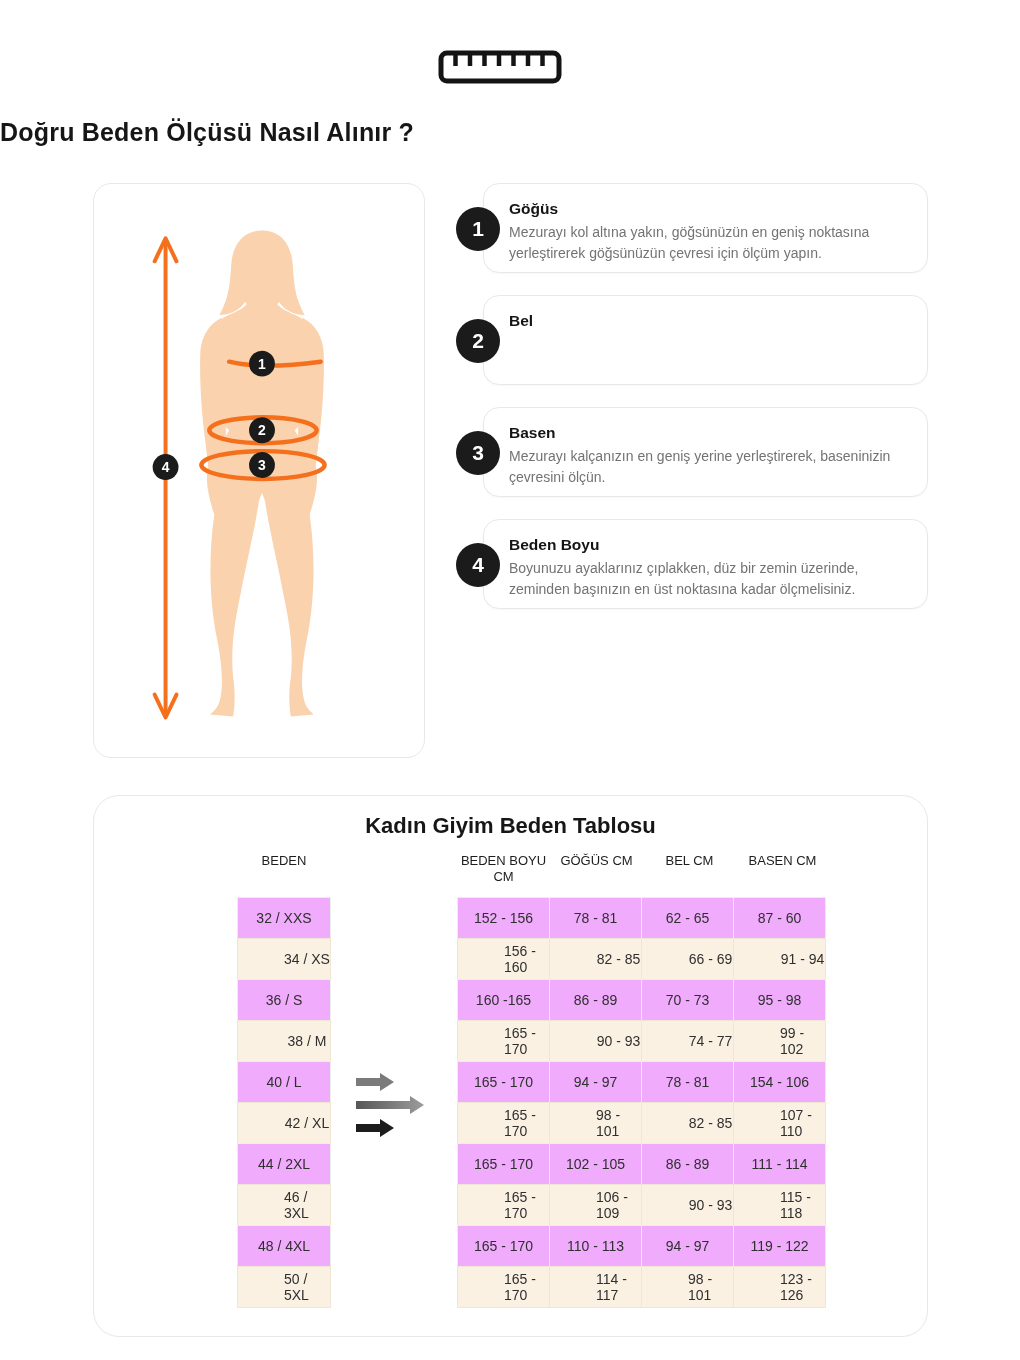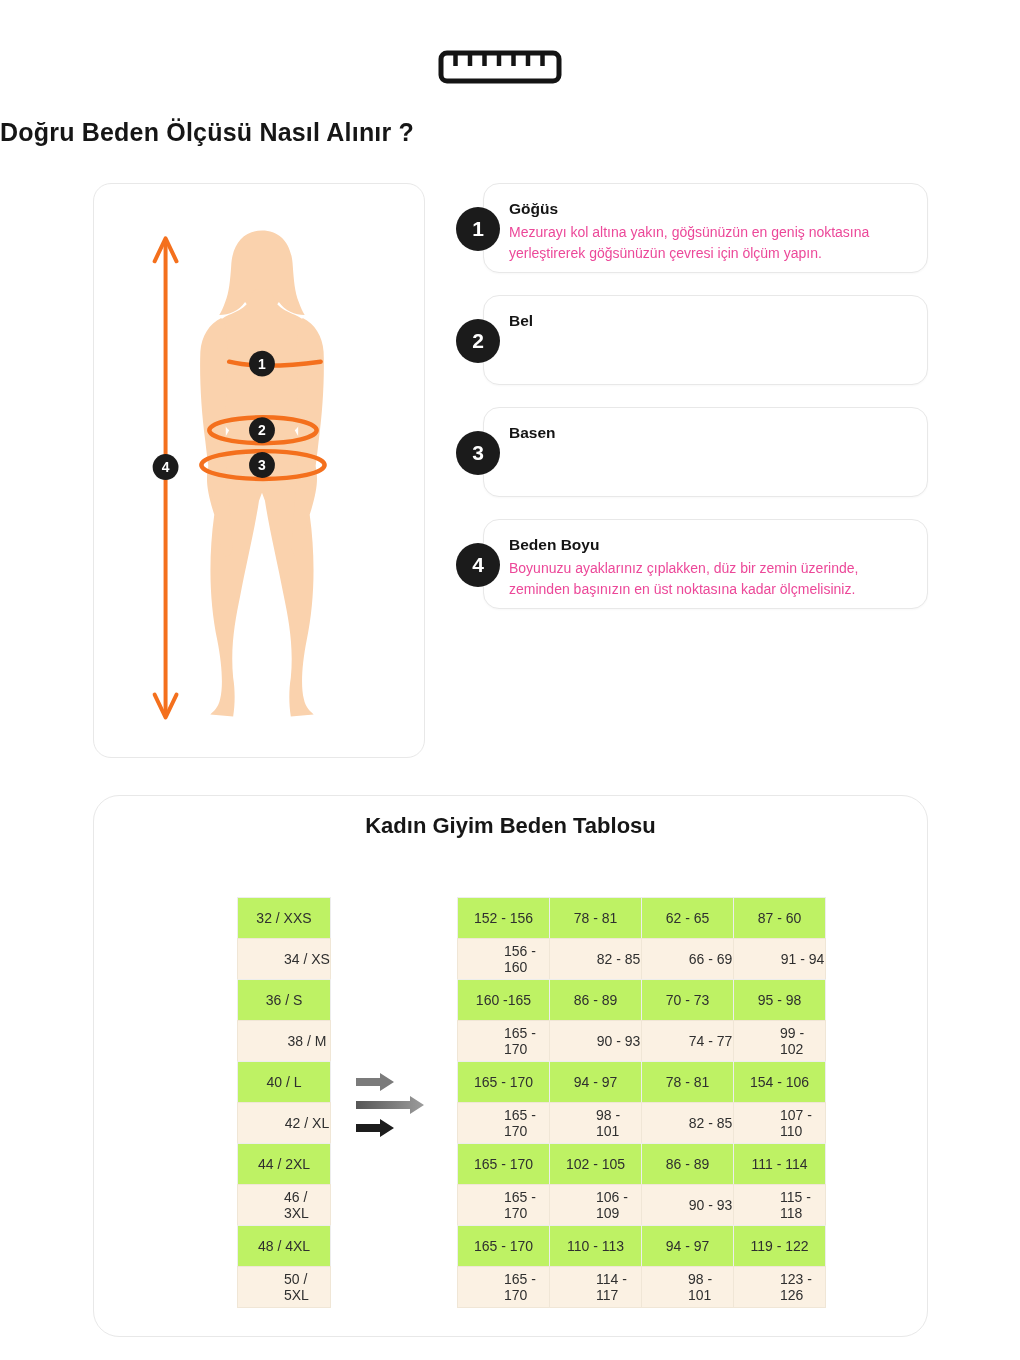--- a/index.html
+++ b/index.html
@@ -19,38 +19,38 @@
 
   
   .cards { position:absolute; left:483px; top:183px; width:445px; }
   .card { position:relative; width:445px; height:90px; background:#fff;
     border:1px solid #E8E8E8; border-radius:16px; margin-bottom:22px;
     padding:16px 28px 0 25px; box-shadow:0 1px 2px rgba(0,0,0,0.03); }
   .badge { position:absolute; left:-28px; top:23px; width:44px; height:44px;
     border-radius:50%; background:#1b1b1b; color:#fff; font-size:21px; font-weight:700;
     display:flex; align-items:center; justify-content:center; }
   .card-title { font-size:15.5px; font-weight:700; color:#141414; }
-  .card-text { margin-top:4px; font-size:14px; line-height:1.48; color:#ec4899; }
+  .card-text { margin-top:4px; font-size:14px; line-height:1.48; color:#737373; }
 
   
   .table-panel { position:absolute; left:93px; top:795px; width:835px; height:542px;
     background:#fff; border:1px solid #E8E8E8; border-radius:26px; }
   .table-title { margin-top:17px; text-align:center; font-size:22px; font-weight:700; color:#161616; }
 
   .thead { position:absolute; top:57px; left:0; right:0; display:flex; align-items:flex-start; }
   .th { font-size:13px; font-weight:500; color:#1d1d1d; text-align:center; line-height:16px; }
   .th-beden { width:94px; margin-left:143px; }
   .th-gap { width:126px; }
   .th-data { width:93px; }
 
   .tbody { position:absolute; top:101px; left:0; right:0; }
   .trow { display:flex; height:42px; }
   .trow + .trow { margin-top:-1px; }
   .cell { display:flex; align-items:center; justify-content:center;
-    font-size:14px; color:#2f2f2f; background:#bef264; border:1px solid #EDEDED; }
+    font-size:14px; color:#2f2f2f; background:#f0abfc; border:1px solid #EDEDED; }
   .c-beden { width:94px; margin-left:143px; }
   .c-gap { width:126px; border:none; background:transparent; }
   .c-data { width:93px; }
   .c-data + .c-data { margin-left:-1px; }
   .trow.alt .cell { background:#FBF1E3; border-color:#F0E6D6;padding-left:46px; }
   .trow.alt .c-gap { background:transparent; border:none; }
 
   .arrows { position:absolute; left:262px; top:272px; }
 </style>
 </head>
@@ -134,32 +134,41 @@
     </div>
 
     <div class="card">
       <div class="badge">2</div>
       <div class="card-title">Bel</div>
     </div>
 
     <div class="card">
       <div class="badge">3</div>
       <div class="card-title">Basen</div>
+      <div class="card-text">Mezurayı kalçanızın en geniş yerine yerleştirerek, baseninizin çevresini ölçün.</div>
     </div>
 
     <div class="card">
       <div class="badge">4</div>
       <div class="card-title">Beden Boyu</div>
       <div class="card-text">Boyunuzu ayaklarınız çıplakken, düz bir zemin üzerinde, zeminden başınızın en üst noktasına kadar ölçmelisiniz.</div>
     </div>
   </div>
 
   <div class="table-panel">
     <div class="table-title">Kadın Giyim Beden Tablosu</div>
 
+    <div class="thead">
+      <div class="th th-beden">BEDEN</div>
+      <div class="th th-gap"></div>
+      <div class="th th-data">BEDEN BOYU CM</div>
+      <div class="th th-data">GÖĞÜS CM</div>
+      <div class="th th-data">BEL CM</div>
+      <div class="th th-data">BASEN CM</div>
+    </div>
 
     <div class="tbody">
     <div class="trow">
       <div class="cell c-beden">32 / XXS</div>
       <div class="c-gap"></div>
       <div class="cell c-data">152 - 156</div>
       <div class="cell c-data">78 - 81</div>
       <div class="cell c-data">62 - 65</div>
       <div class="cell c-data">87 - 60</div>
     </div>

